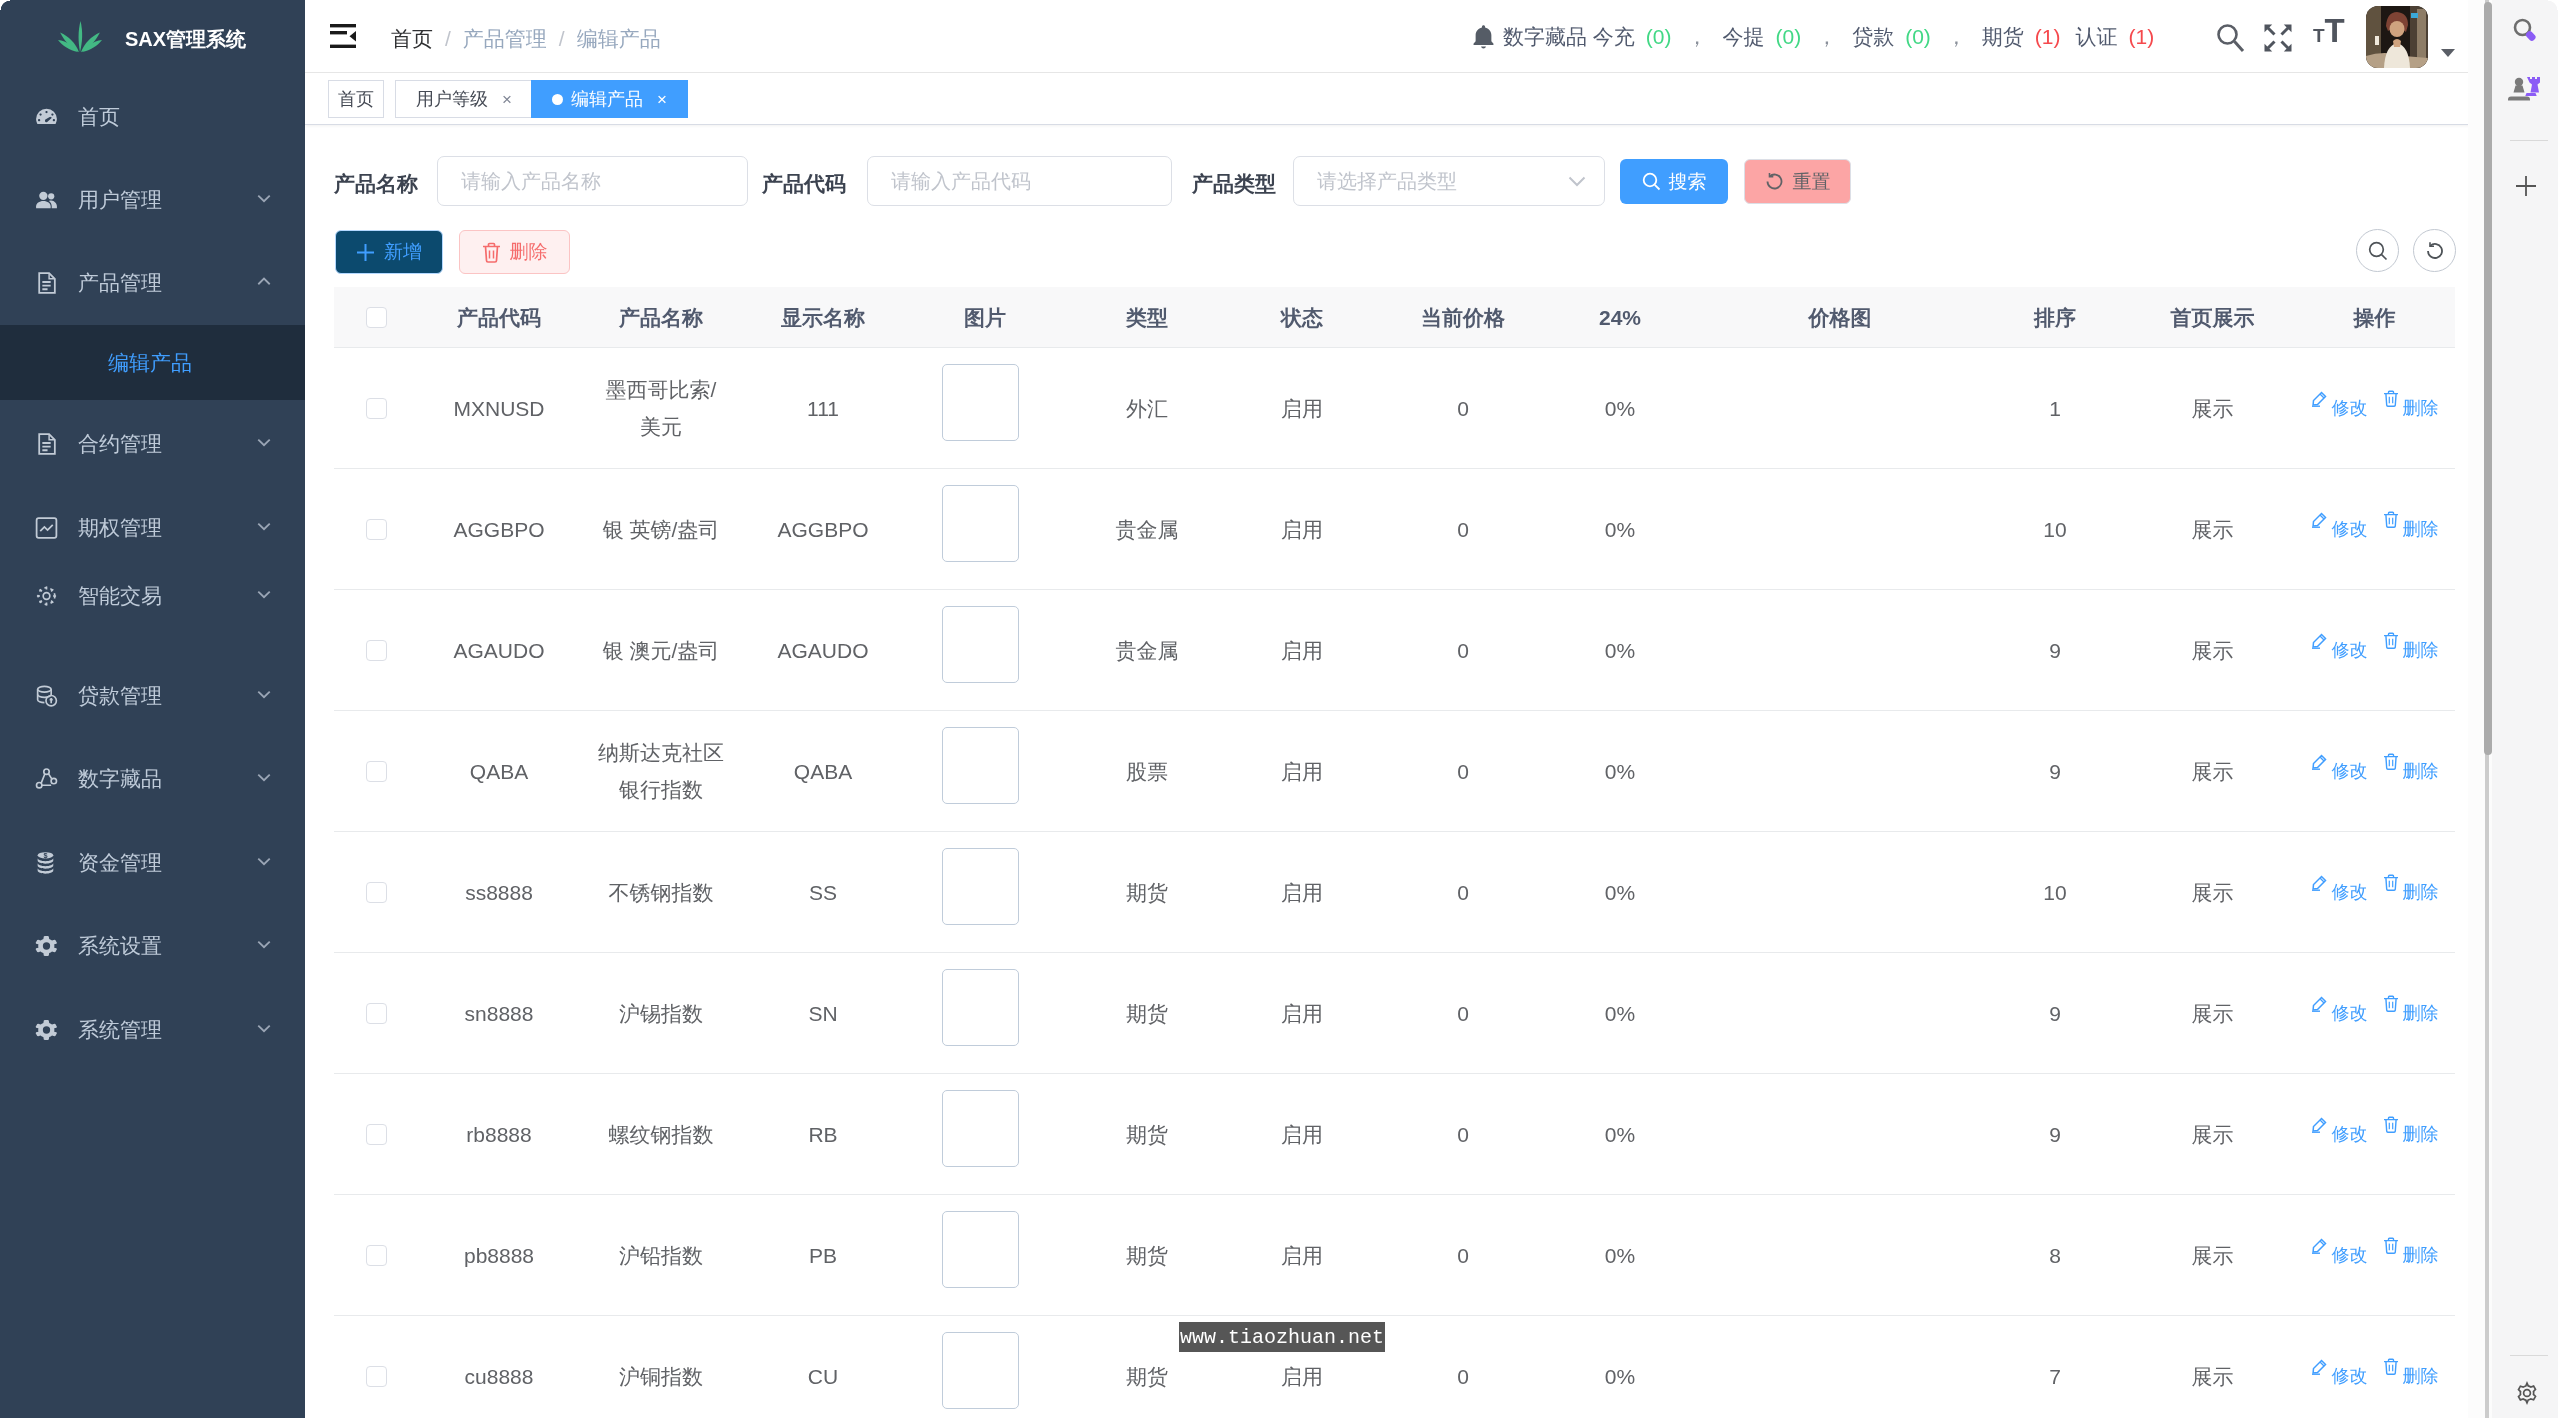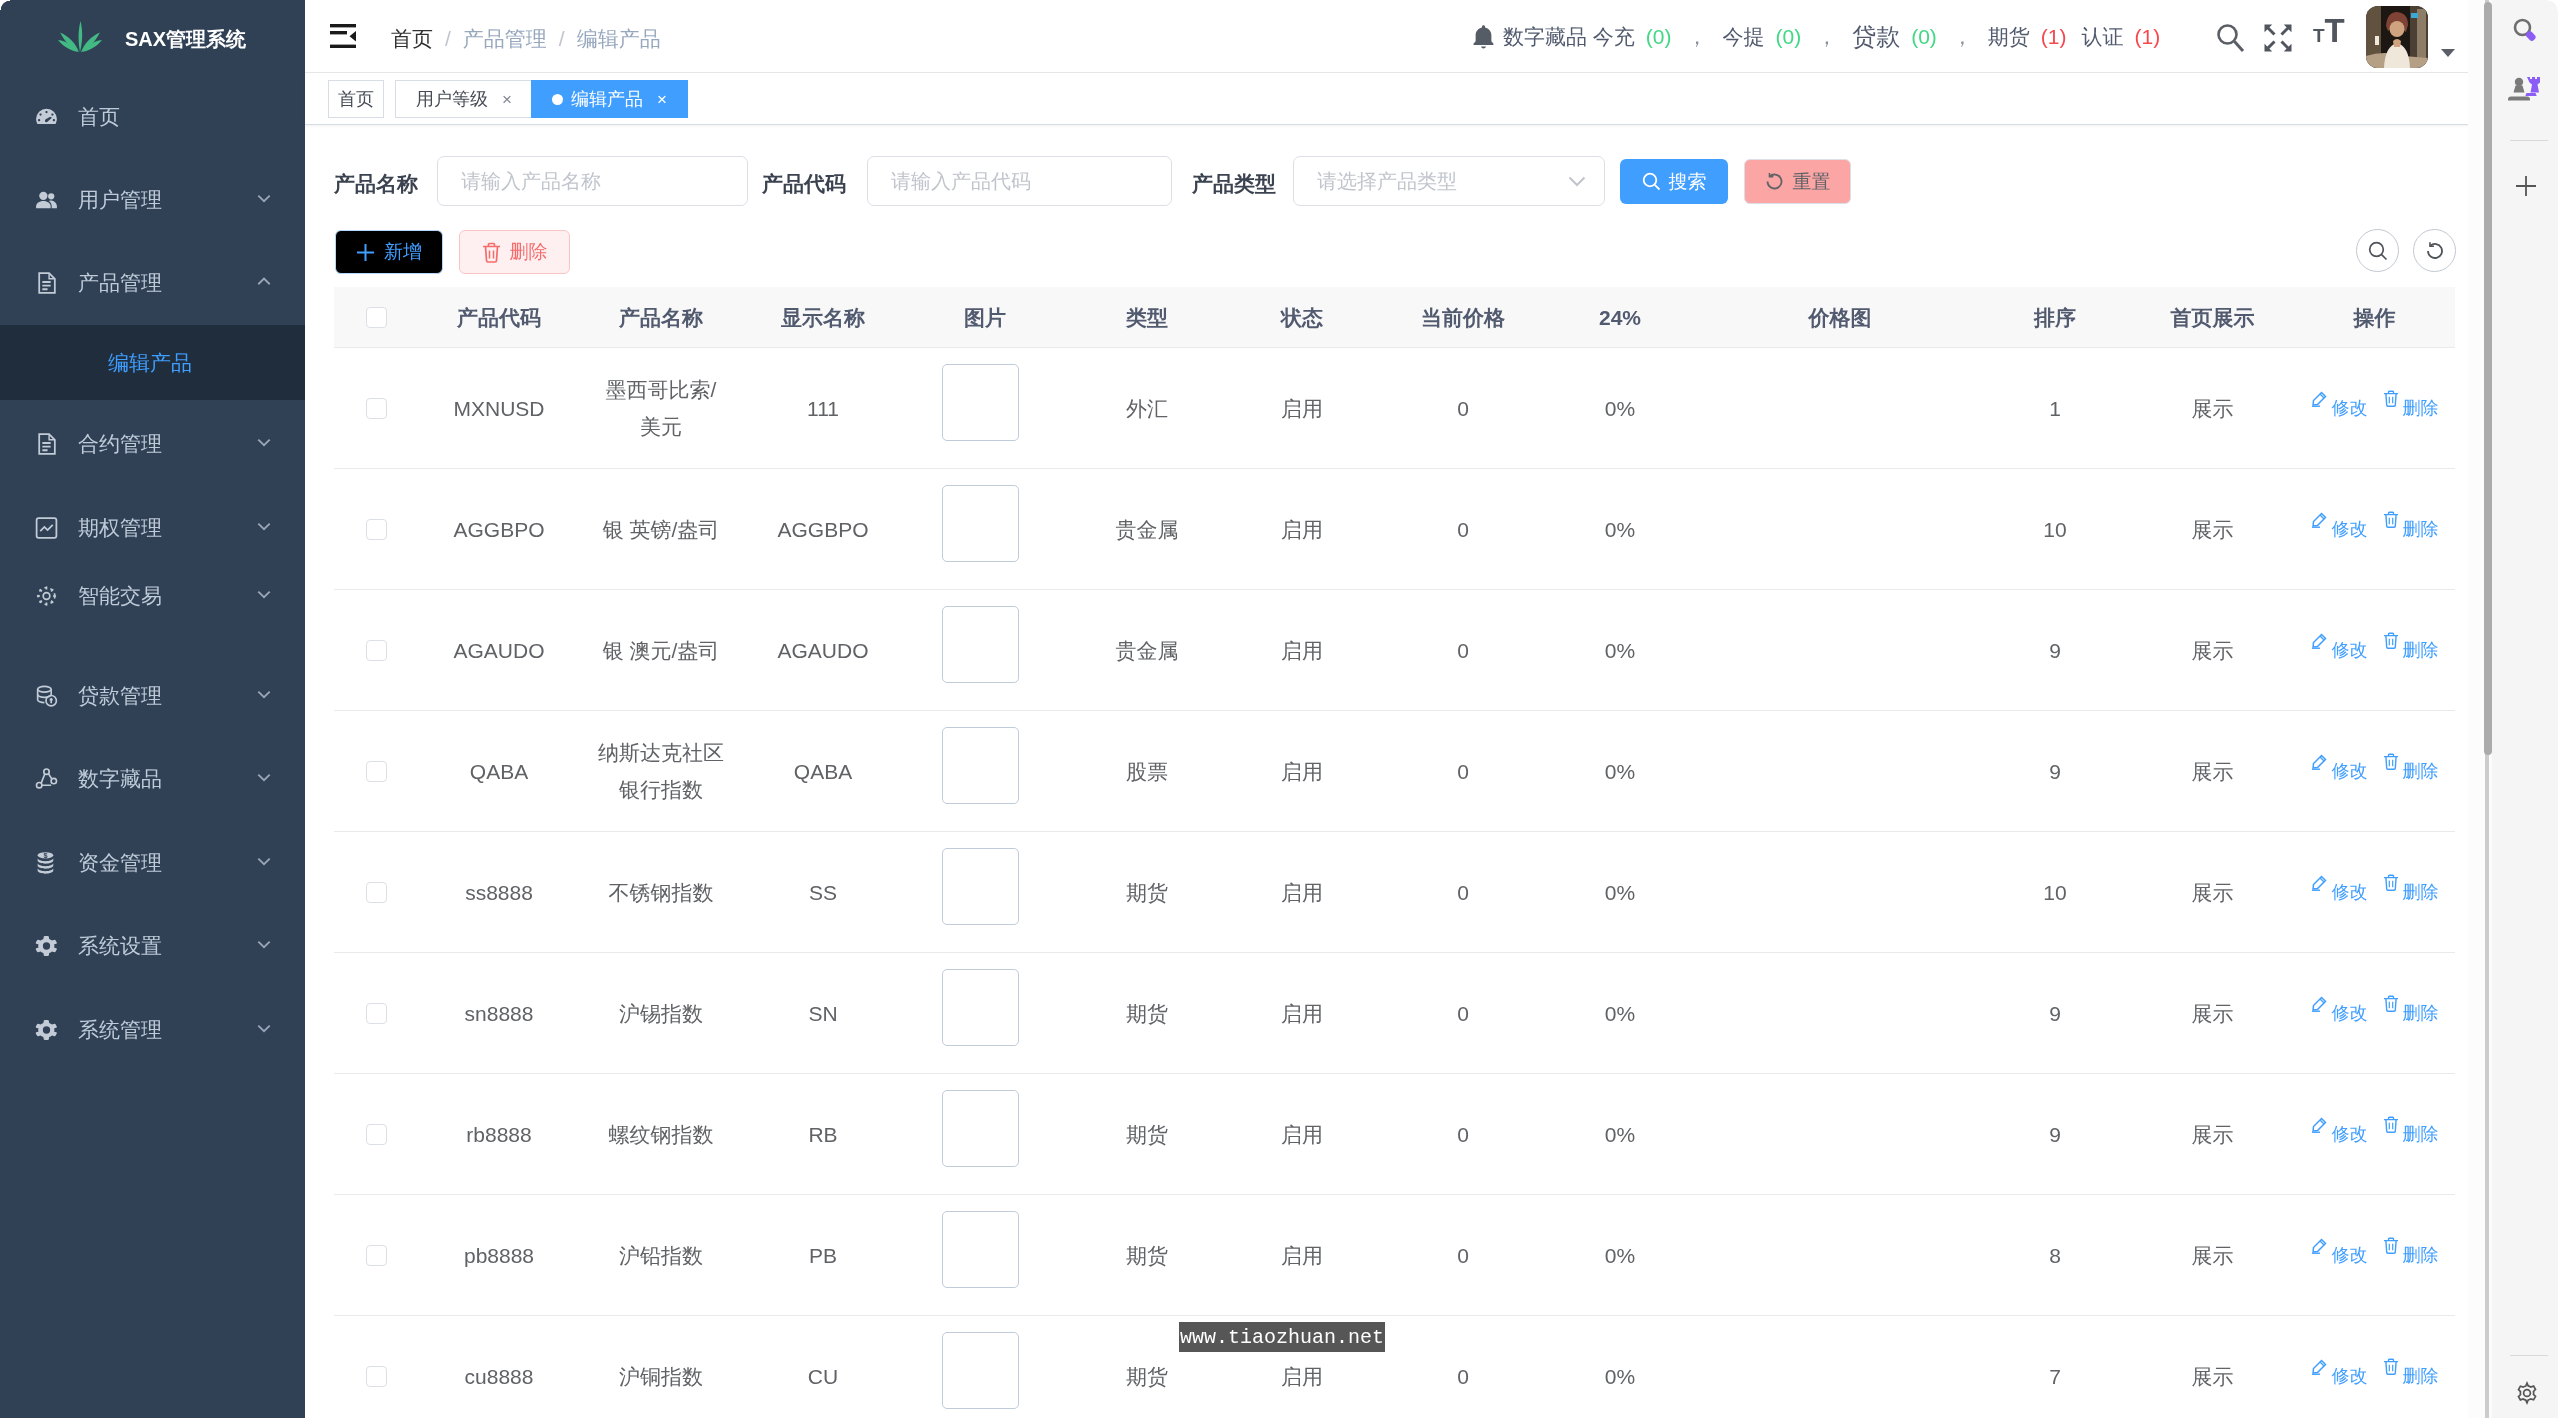--- a/index.html
+++ b/index.html
@@ -25,21 +25,21 @@
 .tag{position:absolute;top:7px;height:38px;line-height:36px;background:#fff;border:1px solid #d8dce5;color:#454a54;font-size:18px;padding:0 20px;white-space:nowrap}
 .tag.active{background:#409eff;border-color:#409eff;color:#fff}
 .tag .dot{display:inline-block;width:11px;height:11px;border-radius:50%;background:#fff;margin-right:8px;position:relative;top:0px}
 .tag .x{display:inline-block;margin-left:14px;font-size:17px;vertical-align:0px}
 
 .flabel{position:absolute;top:170px;font-size:21px;font-weight:bold;color:#3c4350;white-space:nowrap}
 .finput{position:absolute;top:156px;height:50px;background:#fff;border:1px solid #dcdfe6;border-radius:7px;font-size:20px;color:#c0c4cc;line-height:48px;padding-left:23px}
 .btn{position:absolute;border-radius:6px;font-size:19px;display:flex;align-items:center;justify-content:center;white-space:nowrap}
 #btn-search{left:1315px;top:159px;width:108px;height:45px;background:#409eff;color:#fff}
 #btn-reset{left:1439px;top:159px;width:107px;height:45px;background:#fca5a5;border:1px solid #dcdfe6;color:#606266}
-#btn-add{left:30px;top:230px;width:108px;height:44px;background:#000000;border:1px solid #b3d8ff;color:#409eff}
+#btn-add{left:30px;top:230px;width:108px;height:44px;background:#0c4a6e;border:1px solid #b3d8ff;color:#409eff}
 #btn-del{left:154px;top:230px;width:111px;height:44px;background:#fef0f0;border:1px solid #fbc4c4;color:#f56c6c}
 .cbtn{position:absolute;top:229px;width:43px;height:43px;border:1px solid #c2c8d1;border-radius:50%;background:#fff;display:flex;align-items:center;justify-content:center}
 
 #thead{position:absolute;left:334px;top:287px;width:2121px;height:61px;background:#f8f8f9;border-bottom:1px solid #e8eaec}
 .trow{position:absolute;left:334px;width:2121px;height:121px;border-bottom:1px solid #e8eaec;background:#fff}
 .cell{position:absolute;top:0;height:100%;display:flex;align-items:center;justify-content:center;text-align:center;font-size:21px;color:#606266;line-height:37px}
 #thead .cell{font-weight:bold;color:#515a6e;font-size:21px}
 .c0{left:0px;width:84px}.c1{left:84px;width:162px}.c2{left:246px;width:162px}
 .c3{left:408px;width:162px}.c4{left:570px;width:162px}.c5{left:732px;width:162px}
 .c6{left:894px;width:148px}.c7{left:1042px;width:174px}.c8{left:1216px;width:140px}
@@ -211,21 +211,21 @@
             <path d="M13.5 2.2c.9 0 1.7.7 1.7 1.6v.9c3.9.8 6.8 4.2 6.8 8.3v6.5l2.3 2.9c.4.5 0 1.3-.6 1.3H3.3c-.6 0-1-.8-.6-1.3l2.3-2.9V13c0-4.1 2.9-7.5 6.8-8.3v-.9c0-.9.8-1.6 1.7-1.6z"></path>
             <path d="M10.8 25.3h5.4a2.8 2.8 0 0 1-5.4 0z"></path>
           </svg>
       <span style="width:7px"></span>
       <span style="font-size:21px;color:#515a6e">数字藏品 今充</span>
       <span class="g" style="font-size:21px;color:#42d885;margin-left:11px">(0)</span>
       <span class="cm" style="font-size:21px;color:#8b919b;margin:0 15px">，</span>
       <span style="font-size:21px;color:#515a6e">今提</span>
       <span class="g" style="font-size:21px;color:#42d885;margin-left:11px">(0)</span>
       <span class="cm" style="font-size:21px;color:#8b919b;margin:0 15px">，</span>
-      <span style="font-size:24px;color:#515a6e">贷款</span>
+      <span style="font-size:21px;color:#515a6e">贷款</span>
       <span class="g" style="font-size:21px;color:#42d885;margin-left:11px">(0)</span>
       <span class="cm" style="font-size:21px;color:#8b919b;margin:0 15px">，</span>
       <span style="font-size:21px;color:#515a6e">期货</span>
       <span class="r" style="font-size:21px;color:#f5494d;margin-left:11px">(1)</span>
       <span style="font-size:21px;color:#515a6e;margin-left:15px">认证</span>
       <span class="r" style="font-size:21px;color:#f5494d;margin-left:11px">(1)</span>
     </div>
     <svg class="abs" style="left:1910px;top:22px" width="30" height="32" viewBox="0 0 30 32" fill="none" stroke="#5a5e66" stroke-width="2.6">
           <circle cx="12.5" cy="12.5" r="9"></circle>
           <path d="M19.5 19.5L28 29" stroke-width="3"></path>

